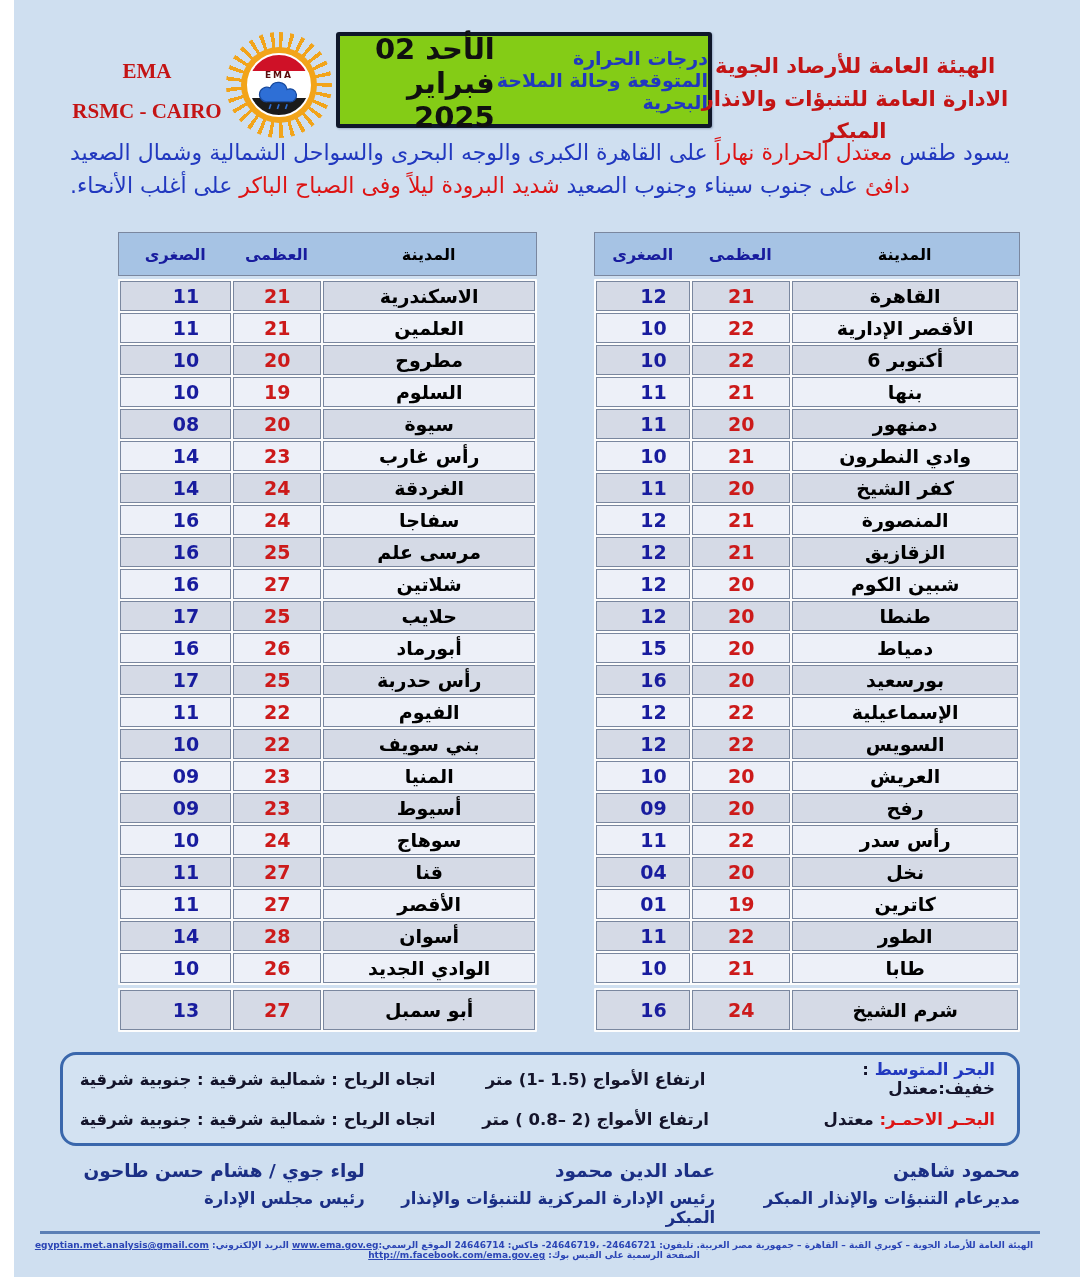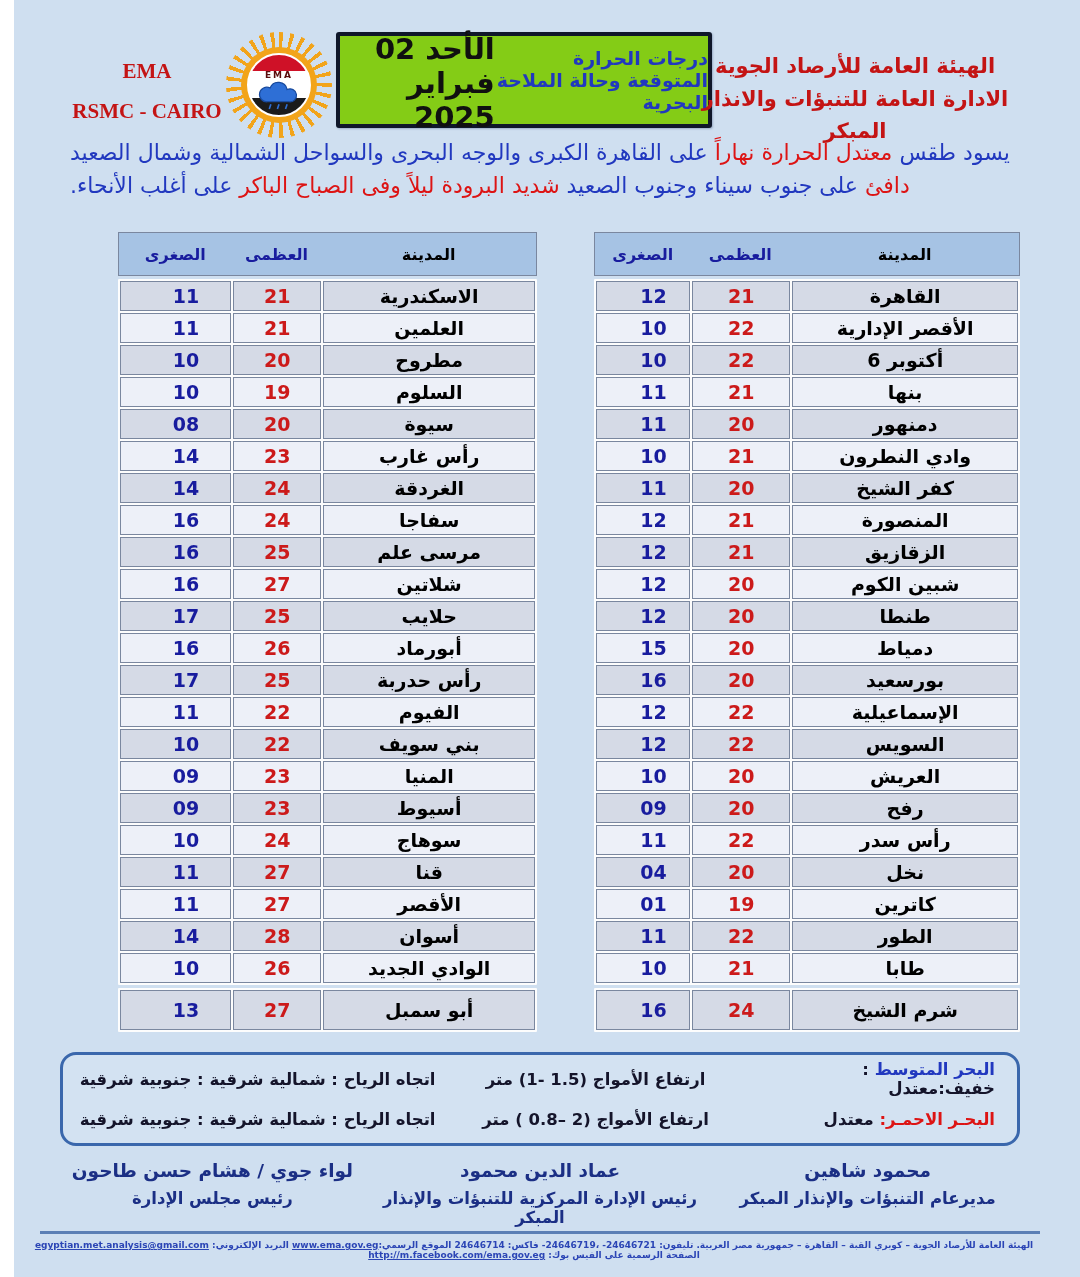--- a/index.html
+++ b/index.html
@@ -75,21 +75,21 @@
     font-size:16.5px;font-weight:bold;color:#14142a;}
   .marine-row .sea{text-align:right;padding-right:8px;}
   .marine-row .waves,.marine-row .wind{text-align:center;}
   .sea .lbl-blue{color:var(--title-blue,#2440c4);}
   .sea .lbl-red{color:var(--para-red,#cc1a1a);}
   
   .signatures{
     position:absolute;left:60px;top:1160px;width:960px;
     display:grid;grid-template-columns:1fr 1.15fr 1fr;
   }
-  .sig{text-align:center;color:var(--sig-blue,#1b2f85);font-weight:bold;}
+  .sig{text-align:right;color:var(--sig-blue,#1b2f85);font-weight:bold;}
   .sig .nm{font-size:18.5px;}
   .sig .tt{font-size:16.5px;margin-top:8px;}
   
   .footline{position:absolute;left:40px;right:40px;top:1231px;border-top:3px solid #5b7fb5;}
   .foot{
     position:absolute;left:20px;right:32px;top:1240px;text-align:center;
     font-size:9px;font-weight:bold;color:#2b45b5;
   }
   .foot a{color:#2b45b5;text-decoration:underline;cursor:pointer;}
   .ltr{direction:ltr;unicode-bidi:embed;display:inline-block;}

